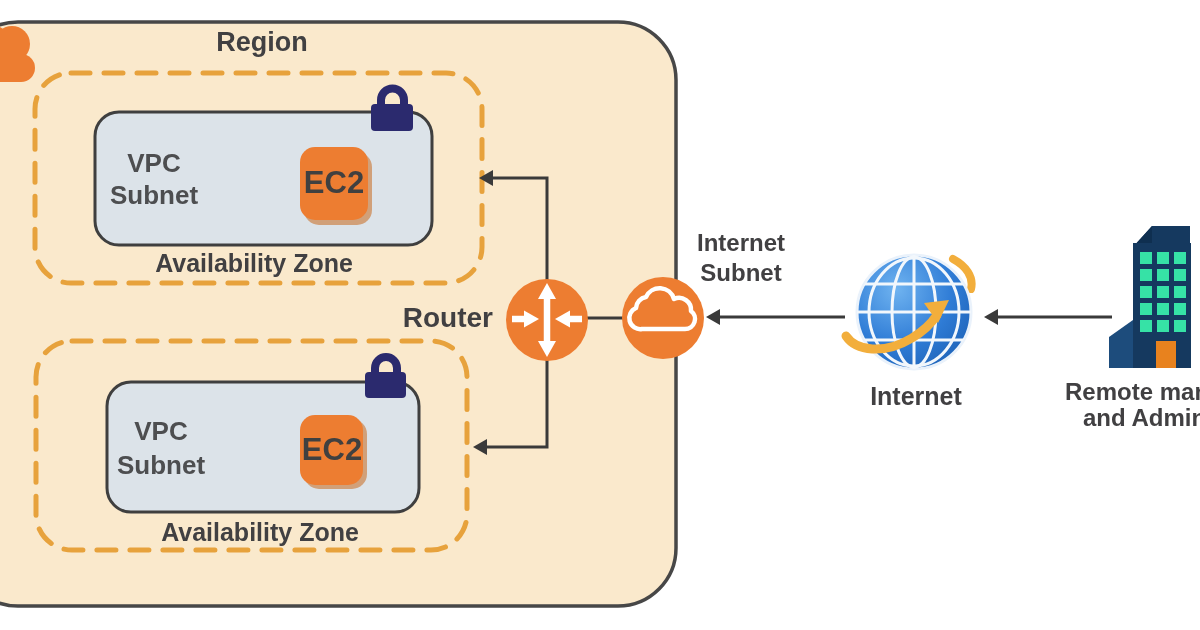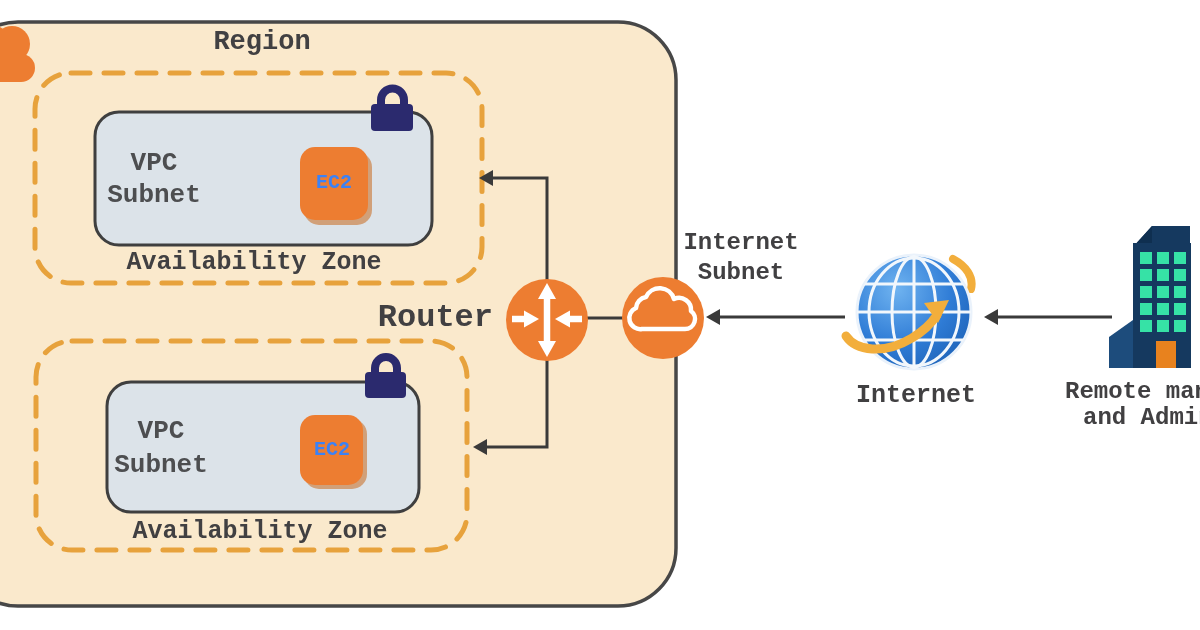--- a/index.html
+++ b/index.html
@@ -3,33 +3,33 @@
 <meta charset="utf-8">
 <style>
   html,body{margin:0;padding:0;}
   body{
     width:1200px;height:630px;position:relative;overflow:hidden;
     background:#ffffff;font-family:"Liberation Sans",sans-serif;
   }
   #stage{position:absolute;left:0;top:0;width:1200px;height:630px;}
   svg{position:absolute;left:0;top:0;z-index:1;}
   .lbl{
-    position:absolute;z-index:5;font-family:Liberation Mono, monospace;
+    position:absolute;z-index:5;font-family:Liberation Sans, sans-serif;
     font-weight:700;color:#414042;white-space:nowrap;line-height:1.2;
   }
   .ctr{transform:translate(-50%,-50%);text-align:center;}
   .lbl-region{left:262px;top:42px;font-size:27px;}
   .lbl-vpc1{left:154px;top:179px;font-size:26px;line-height:32px;color:#4d4e50;}
   .lbl-vpc2{left:161px;top:448px;font-size:26px;line-height:34px;color:#4d4e50;}
-  .lbl-ec2{font-size:20px;color:#3b82f6;}
+  .lbl-ec2{font-size:31px;color:#404040;}
   .lbl-ec2a{left:334px;top:183px;}
   .lbl-ec2b{left:332px;top:450px;}
   .lbl-az1{left:254px;top:263px;font-size:25px;}
   .lbl-az2{left:260px;top:532px;font-size:25px;}
-  .lbl-router{left:493px;top:318px;transform:translate(-100%,-50%);font-size:32px;}
+  .lbl-router{left:493px;top:318px;transform:translate(-100%,-50%);font-size:28px;}
   .lbl-igw{left:741px;top:258px;font-size:24px;line-height:30px;}
   .lbl-internet{left:916px;top:396px;font-size:25px;}
   .lbl-remote1{left:1065px;top:392px;transform:translateY(-50%);font-size:24px;}
   .lbl-remote2{left:1083px;top:418px;transform:translateY(-50%);font-size:24px;}
 </style>
 </head>
 <body>
 
 <div id="stage">
 <svg width="1200" height="630" viewBox="0 0 1200 630">

